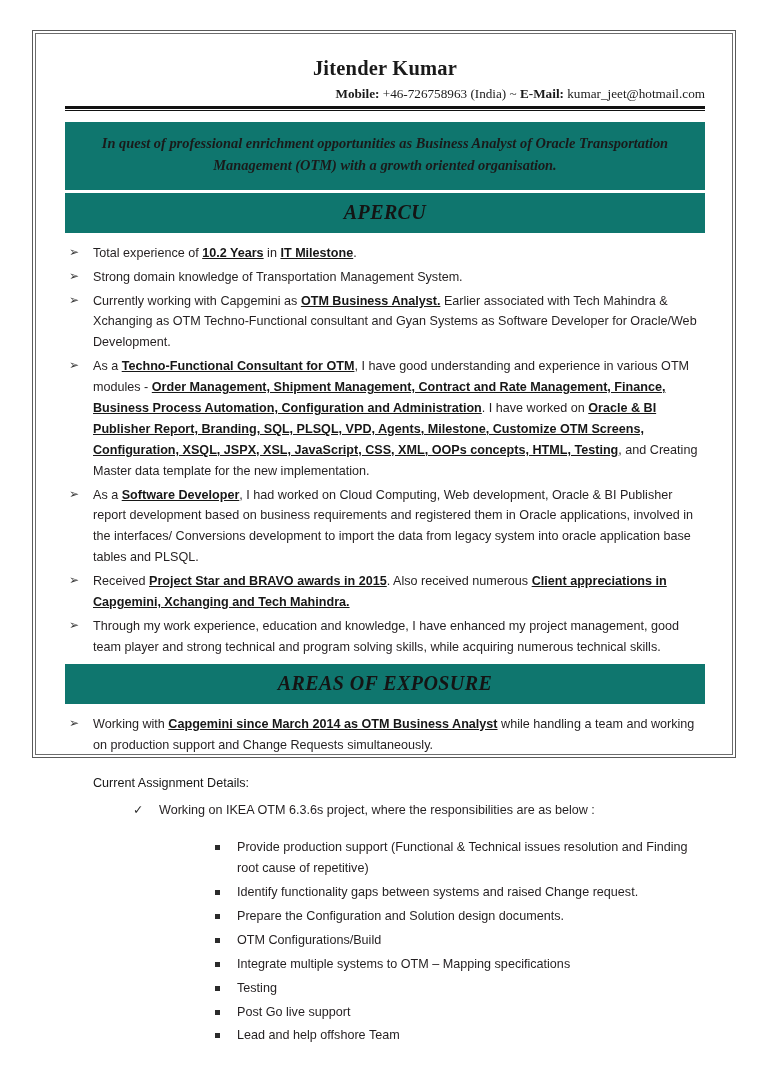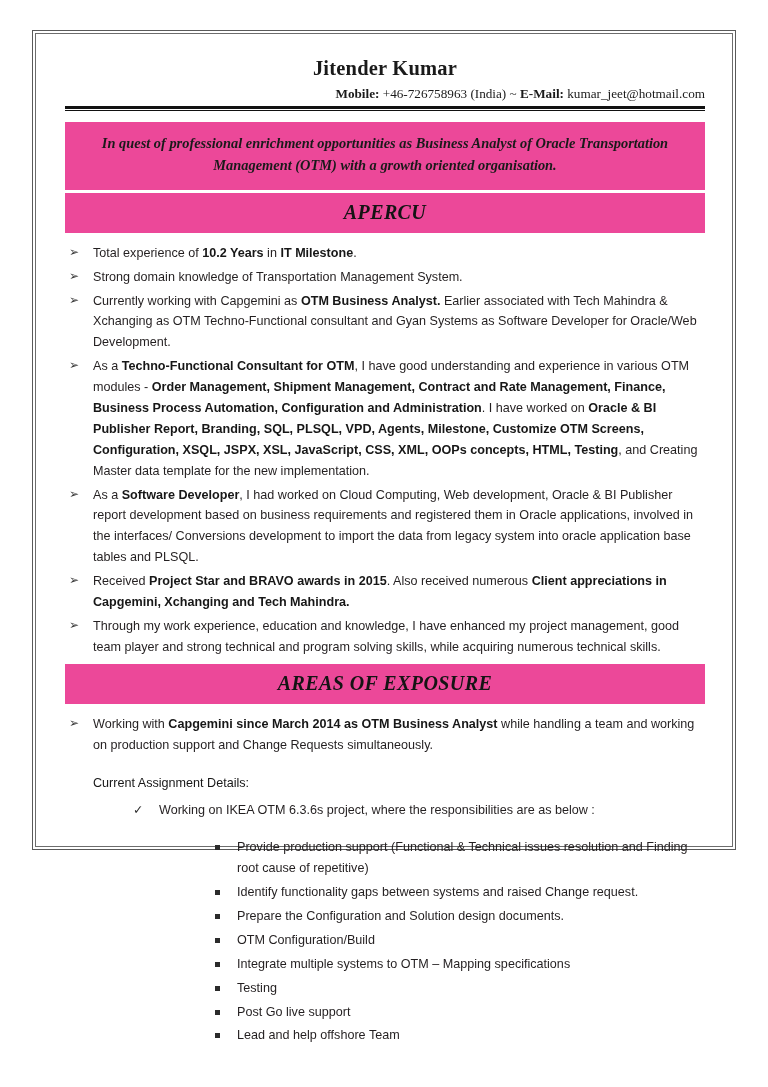--- a/index.html
+++ b/index.html
@@ -14,21 +14,21 @@
     color: #231f20;
     overflow: hidden;
   }
 
   
   .page {
     position: absolute;
     left: 32px;
     top: 30px;
     width: 704px;
-    height: 820px;
+    height: 728px;
     border: 1px solid #5a5a5a;
     box-sizing: border-box;
     background: #ffffff;
   }
   .page-inner {
     position: absolute;
     left: 2px;
     top: 2px;
     right: 2px;
     bottom: 2px;
@@ -68,21 +68,21 @@
     border-top: 3px solid #111111;
     border-bottom: 1px solid #111111;
     margin: 2px 0 0 0;
     line-height: 0;
     font-size: 0;
     padding-bottom: 1px;
   }
 
   
   .band {
-    background: #ec4899;
+    background: #0f766e;
     padding: 10px 18px 10px 18px;
     box-sizing: border-box;
   }
   .band.objective {
     margin-top: 11px;
     padding: 11px 22px 13px 22px;
   }
   .objective p {
     margin: 0;
     text-align: center;
@@ -123,21 +123,21 @@
     color: #231f20;
   }
   ul.lvl1 > li .marker {
     position: absolute;
     left: 4px;
     top: 0px;
     font-size: 12px;
     color: #3a3a3a;
     line-height: 1.66;
   }
-  li b, span.b { font-weight: bold; color: #171717; }
+  li b, span.b { font-weight: bold; color: #171717; text-decoration: underline; }
 
   .sub-block { margin-top: 18px; padding-left: 28px; }
   .sub-head {
     font-size: 12.6px;
     font-weight: normal;
     color: #171717;
     margin: 0 0 6px 0;
     line-height: 1.66;
   }
 
@@ -262,21 +262,21 @@
             <li>
               <span class="marker-sq"></span><span>Provide production support (Functional &amp; Technical issues resolution and Finding root cause of repetitive)</span>
             </li>
             <li>
               <span class="marker-sq"></span><span>Identify functionality gaps between systems and raised Change request.</span>
             </li>
             <li>
               <span class="marker-sq"></span><span>Prepare the Configuration and Solution design documents.</span>
             </li>
             <li>
-              <span class="marker-sq"></span><span>OTM Configuration/Build</span>
+              <span class="marker-sq"></span><span>OTM Configurations/Build</span>
             </li>
             <li>
               <span class="marker-sq"></span><span>Integrate multiple systems to OTM – Mapping specifications</span>
             </li>
             <li>
               <span class="marker-sq"></span><span>Testing</span>
             </li>
             <li>
               <span class="marker-sq"></span><span>Post Go live support</span>
             </li>

